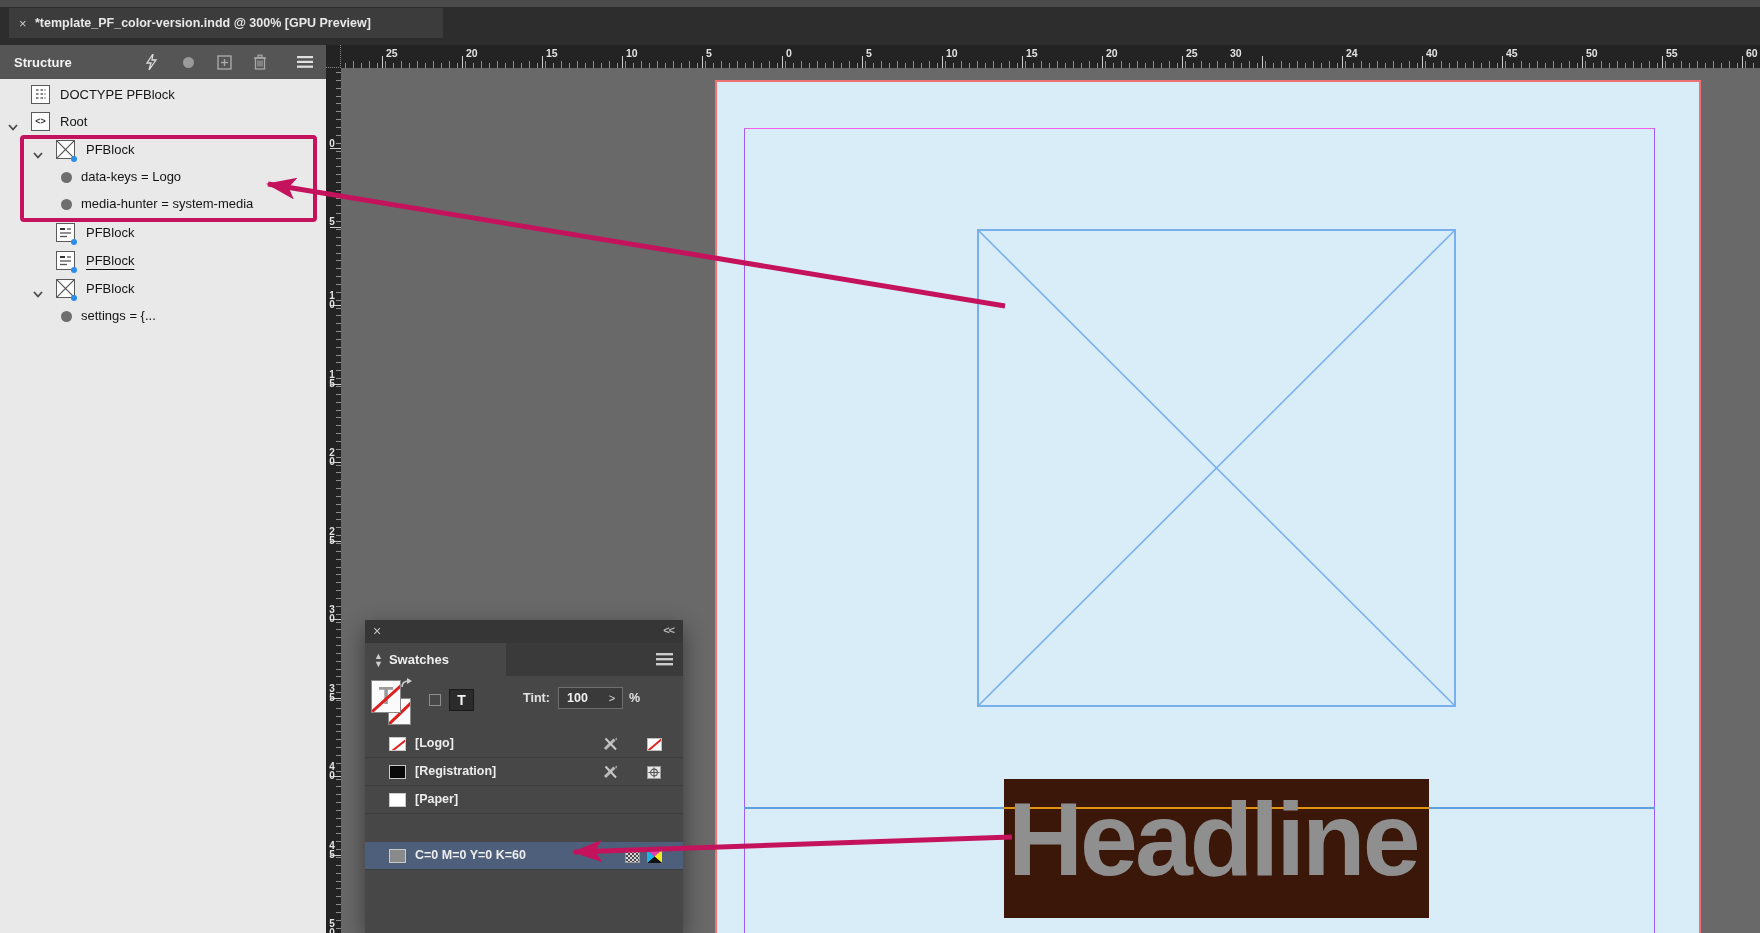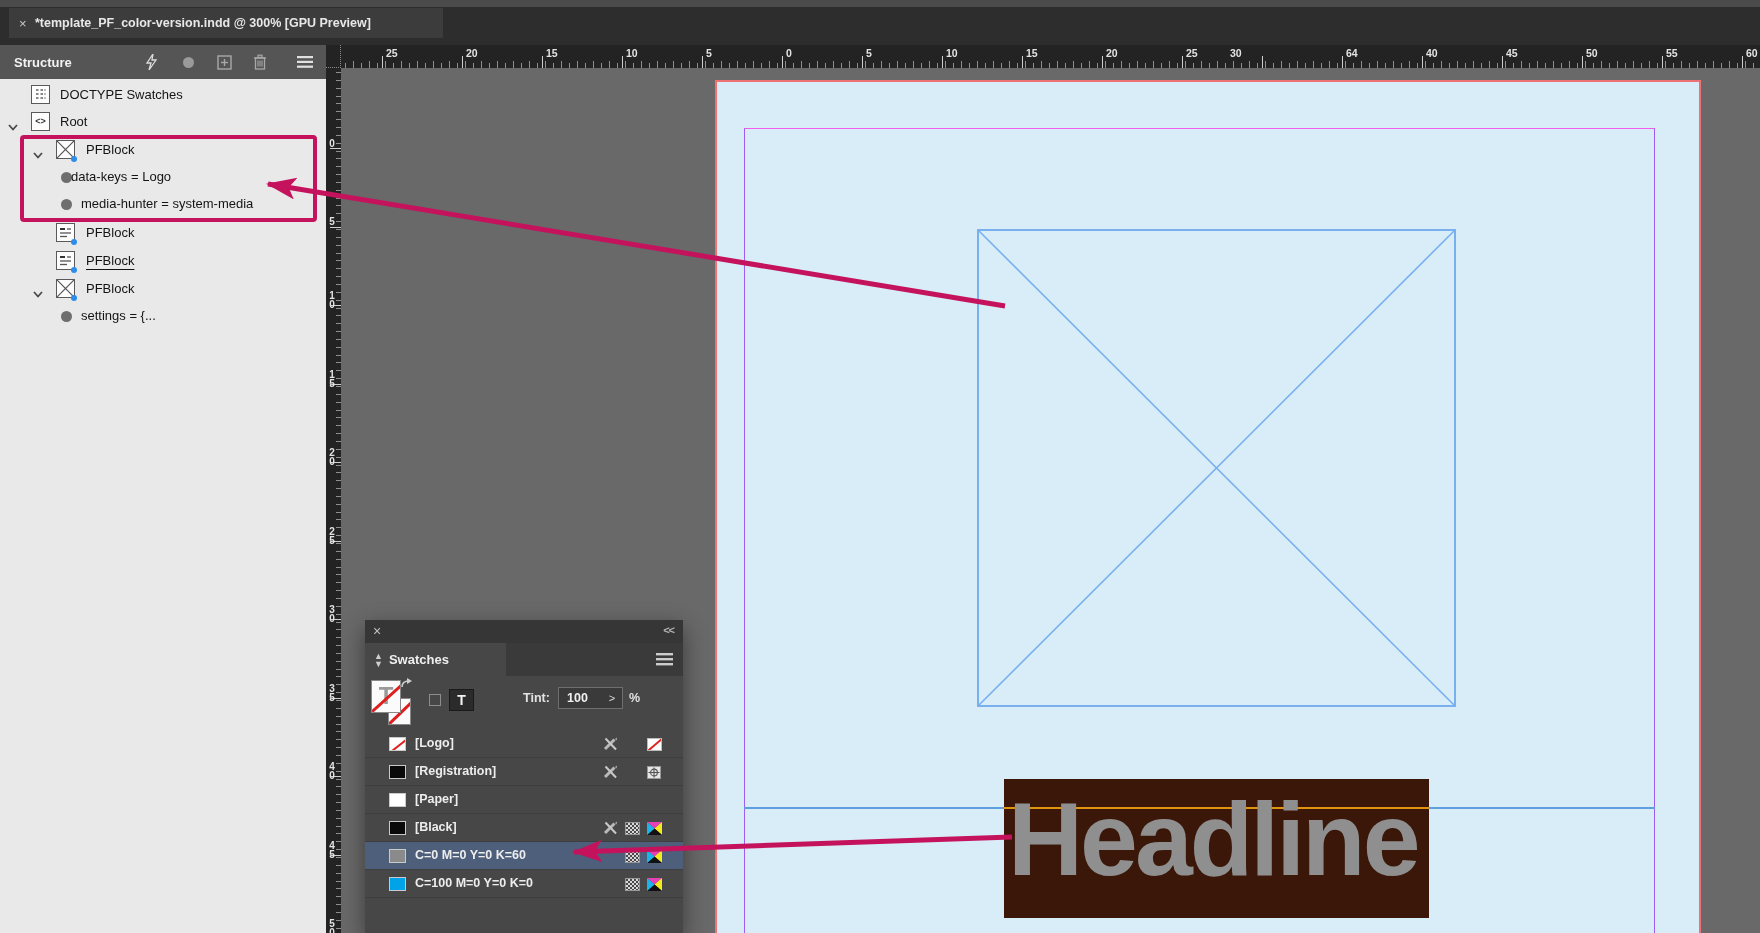--- a/index.html
+++ b/index.html
@@ -145,21 +145,21 @@
               <line x1="4" y1="4" x2="6.5" y2="4" stroke="#555" stroke-width="1.4"></line>
               <line x1="8.5" y1="4" x2="11" y2="4" stroke="#555" stroke-width="1.4"></line>
               <line x1="12.5" y1="4" x2="13.5" y2="4" stroke="#555" stroke-width="1.4"></line>
               <line x1="4" y1="8" x2="6.5" y2="8" stroke="#555" stroke-width="1.4"></line>
               <line x1="8.5" y1="8" x2="11" y2="8" stroke="#555" stroke-width="1.4"></line>
               <line x1="12.5" y1="8" x2="13.5" y2="8" stroke="#555" stroke-width="1.4"></line>
               <line x1="4" y1="12" x2="6.5" y2="12" stroke="#555" stroke-width="1.4"></line>
               <line x1="8.5" y1="12" x2="11" y2="12" stroke="#555" stroke-width="1.4"></line>
               <line x1="12.5" y1="12" x2="13.5" y2="12" stroke="#555" stroke-width="1.4"></line>
             </svg></span>
-          <span class="tree-label" style="left:60px;">DOCTYPE Swatches</span>
+          <span class="tree-label" style="left:60px;">DOCTYPE PFBlock</span>
         </div>
         <div class="tree-row" style="top: 64px;">
           <span class="tree-chevron" style="left:8px"><svg width="10" height="7" viewBox="0 0 10 7">
               <path d="M1 1 L5 5.5 L9 1" fill="none" stroke="#4a4a4a" stroke-width="1.8"></path>
             </svg></span>
           <span class="tree-icon" style="left:31px">
             <div style="font-size:9px;font-weight:bold;color:#333;text-align:center;line-height:17px">&lt;&gt;</div>
           </span>
           <span class="tree-label" style="left:60px;">Root</span>
         </div>
@@ -168,21 +168,21 @@
               <path d="M1 1 L5 5.5 L9 1" fill="none" stroke="#4a4a4a" stroke-width="1.8"></path>
             </svg></span>
           <span class="tree-icon" style="left:56px"><svg width="17" height="17" viewBox="0 0 17 17">
               <line x1="0" y1="0" x2="17" y2="17" stroke="#555" stroke-width="1.2"></line>
               <line x1="17" y1="0" x2="0" y2="17" stroke="#555" stroke-width="1.2"></line>
             </svg><span class="bluedot"></span></span>
           <span class="tree-label" style="left:86px;">PFBlock</span>
         </div>
         <div class="tree-row" style="top: 119px;">
           <span class="tree-bullet" style="left:61px"></span>
-          <span class="tree-label" style="left:71px;">data-keys = Logo</span>
+          <span class="tree-label" style="left:81px;">data-keys = Logo</span>
         </div>
         <div class="tree-row" style="top: 146px;">
           <span class="tree-bullet" style="left:61px"></span>
           <span class="tree-label" style="left:81px;">media-hunter = system-media</span>
         </div>
         <div class="tree-row" style="top: 175px;">
           <span class="tree-icon" style="left:56px"><svg width="17" height="17" viewBox="0 0 17 17">
               <line x1="3" y1="5" x2="8" y2="5" stroke="#333" stroke-width="2"></line>
               <line x1="10" y1="5" x2="14" y2="5" stroke="#555" stroke-width="1.3"></line>
               <line x1="3" y1="9" x2="14" y2="9" stroke="#555" stroke-width="1.3"></line>
@@ -413,21 +413,21 @@
       <div class="hlabel" style="left: 605px;">10</div>
       <div class="htick" style="left: 681px; height: 12px; background: rgb(207, 207, 207);"></div>
       <div class="hlabel" style="left: 685px;">15</div>
       <div class="htick" style="left: 761px; height: 12px; background: rgb(207, 207, 207);"></div>
       <div class="hlabel" style="left: 765px;">20</div>
       <div class="htick" style="left: 841px; height: 12px; background: rgb(207, 207, 207);"></div>
       <div class="hlabel" style="left: 845px;">25</div>
       <div class="htick" style="left: 921px; height: 12px; background: rgb(207, 207, 207);"></div>
       <div class="hlabel" style="left: 889px;">30</div>
       <div class="htick" style="left: 1001px; height: 12px; background: rgb(207, 207, 207);"></div>
-      <div class="hlabel" style="left: 1005px;">64</div>
+      <div class="hlabel" style="left: 1005px;">24</div>
       <div class="htick" style="left: 1081px; height: 12px; background: rgb(207, 207, 207);"></div>
       <div class="hlabel" style="left: 1085px;">40</div>
       <div class="htick" style="left: 1161px; height: 12px; background: rgb(207, 207, 207);"></div>
       <div class="hlabel" style="left: 1165px;">45</div>
       <div class="htick" style="left: 1241px; height: 12px; background: rgb(207, 207, 207);"></div>
       <div class="hlabel" style="left: 1245px;">50</div>
       <div class="htick" style="left: 1321px; height: 12px; background: rgb(207, 207, 207);"></div>
       <div class="hlabel" style="left: 1325px;">55</div>
       <div class="htick" style="left: 1401px; height: 12px; background: rgb(207, 207, 207);"></div>
       <div class="hlabel" style="left: 1405px;">60</div>
@@ -649,72 +649,35 @@
           </span>
           <span class="sw-ico" style="left:281px">
             <svg width="14" height="13" viewBox="0 0 14 13">
               <rect x="0.5" y="0.5" width="13" height="12" fill="#e6e6e6" stroke="#999"></rect>
               <circle cx="7" cy="6.5" r="3.4" fill="none" stroke="#555" stroke-width="1.1"></circle>
               <line x1="7" y1="1.5" x2="7" y2="11.5" stroke="#555" stroke-width="1.1"></line>
               <line x1="1.5" y1="6.5" x2="12.5" y2="6.5" stroke="#555" stroke-width="1.1"></line>
             </svg>
           </span>
         </div>
-        <div class="sw-row" style="top: 84px;">
-          <div class="sw-chip" style="background:#0a0a0a"></div>
-          <span class="sw-name">[Black]</span>
-          <span class="sw-ico" style="left:237px">
-            <svg width="15" height="14" viewBox="0 0 15 14">
-              <line x1="2" y1="12" x2="11.5" y2="2.5" stroke="#b9b9b9" stroke-width="3"></line>
-              <path d="M12 2 L14 0.5 L13.5 3.5 z" fill="#b9b9b9"></path>
-              <line x1="2.5" y1="1.5" x2="13" y2="12.5" stroke="#c9c9c9" stroke-width="2"></line>
-            </svg>
-          </span>
-          <span class="sw-ico" style="left:259px">
-            <div style="width:15px;height:13px;border:1px solid #999;box-sizing:border-box;background:repeating-conic-gradient(#d8d8d8 0 25%, #4a4a4a 0 50%) 0 0/4px 4px"></div>
-          </span>
-          <span class="sw-ico" style="left:281px">
-            <svg width="15" height="13" viewBox="0 0 15 13">
-              <polygon points="0,0 15,0 7.5,6.5" fill="#e641b4"></polygon>
-              <polygon points="15,0 15,13 7.5,6.5" fill="#f5ea1e"></polygon>
-              <polygon points="0,13 15,13 7.5,6.5" fill="#111"></polygon>
-              <polygon points="0,0 0,13 7.5,6.5" fill="#18b5ea"></polygon>
-            </svg>
-          </span>
-        </div>
         <div class="sw-row sel" style="top: 112px;">
           <div class="sw-chip" style="background:#8a8a8a"></div>
           <span class="sw-name">C=0 M=0 Y=0 K=60</span>
           <span class="sw-ico" style="left:259px">
             <div style="width:15px;height:13px;border:1px solid #999;box-sizing:border-box;background:repeating-conic-gradient(#d8d8d8 0 25%, #4a4a4a 0 50%) 0 0/4px 4px"></div>
           </span>
           <span class="sw-ico" style="left:281px">
             <svg width="15" height="13" viewBox="0 0 15 13">
               <polygon points="0,0 15,0 7.5,6.5" fill="#e641b4"></polygon>
               <polygon points="15,0 15,13 7.5,6.5" fill="#f5ea1e"></polygon>
               <polygon points="0,13 15,13 7.5,6.5" fill="#111"></polygon>
               <polygon points="0,0 0,13 7.5,6.5" fill="#18b5ea"></polygon>
             </svg>
           </span>
         </div>
-        <div class="sw-row" style="top: 140px;">
-          <div class="sw-chip" style="background:#00a3e8"></div>
-          <span class="sw-name">C=100 M=0 Y=0 K=0</span>
-          <span class="sw-ico" style="left:259px">
-            <div style="width:15px;height:13px;border:1px solid #999;box-sizing:border-box;background:repeating-conic-gradient(#d8d8d8 0 25%, #4a4a4a 0 50%) 0 0/4px 4px"></div>
-          </span>
-          <span class="sw-ico" style="left:281px">
-            <svg width="15" height="13" viewBox="0 0 15 13">
-              <polygon points="0,0 15,0 7.5,6.5" fill="#e641b4"></polygon>
-              <polygon points="15,0 15,13 7.5,6.5" fill="#f5ea1e"></polygon>
-              <polygon points="0,13 15,13 7.5,6.5" fill="#111"></polygon>
-              <polygon points="0,0 0,13 7.5,6.5" fill="#18b5ea"></polygon>
-            </svg>
-          </span>
-        </div>
       </div>
   </div>
 
   <svg class="abs" id="overlay" viewBox="0 0 1760 933" width="1760" height="933">
     <defs>
       <marker id="ah" markerWidth="7" markerHeight="5" refX="5.6" refY="2.2" orient="auto" markerUnits="strokeWidth">
         <path d="M6,2.2 L0,0 L1.4,2.2 L0,4.4 z" fill="#c4135c"></path>
       </marker>
     </defs>
     <rect id="ann-rect" x="22" y="137" width="293" height="83" rx="2" fill="none" stroke="#c4135c" stroke-width="4"></rect>

